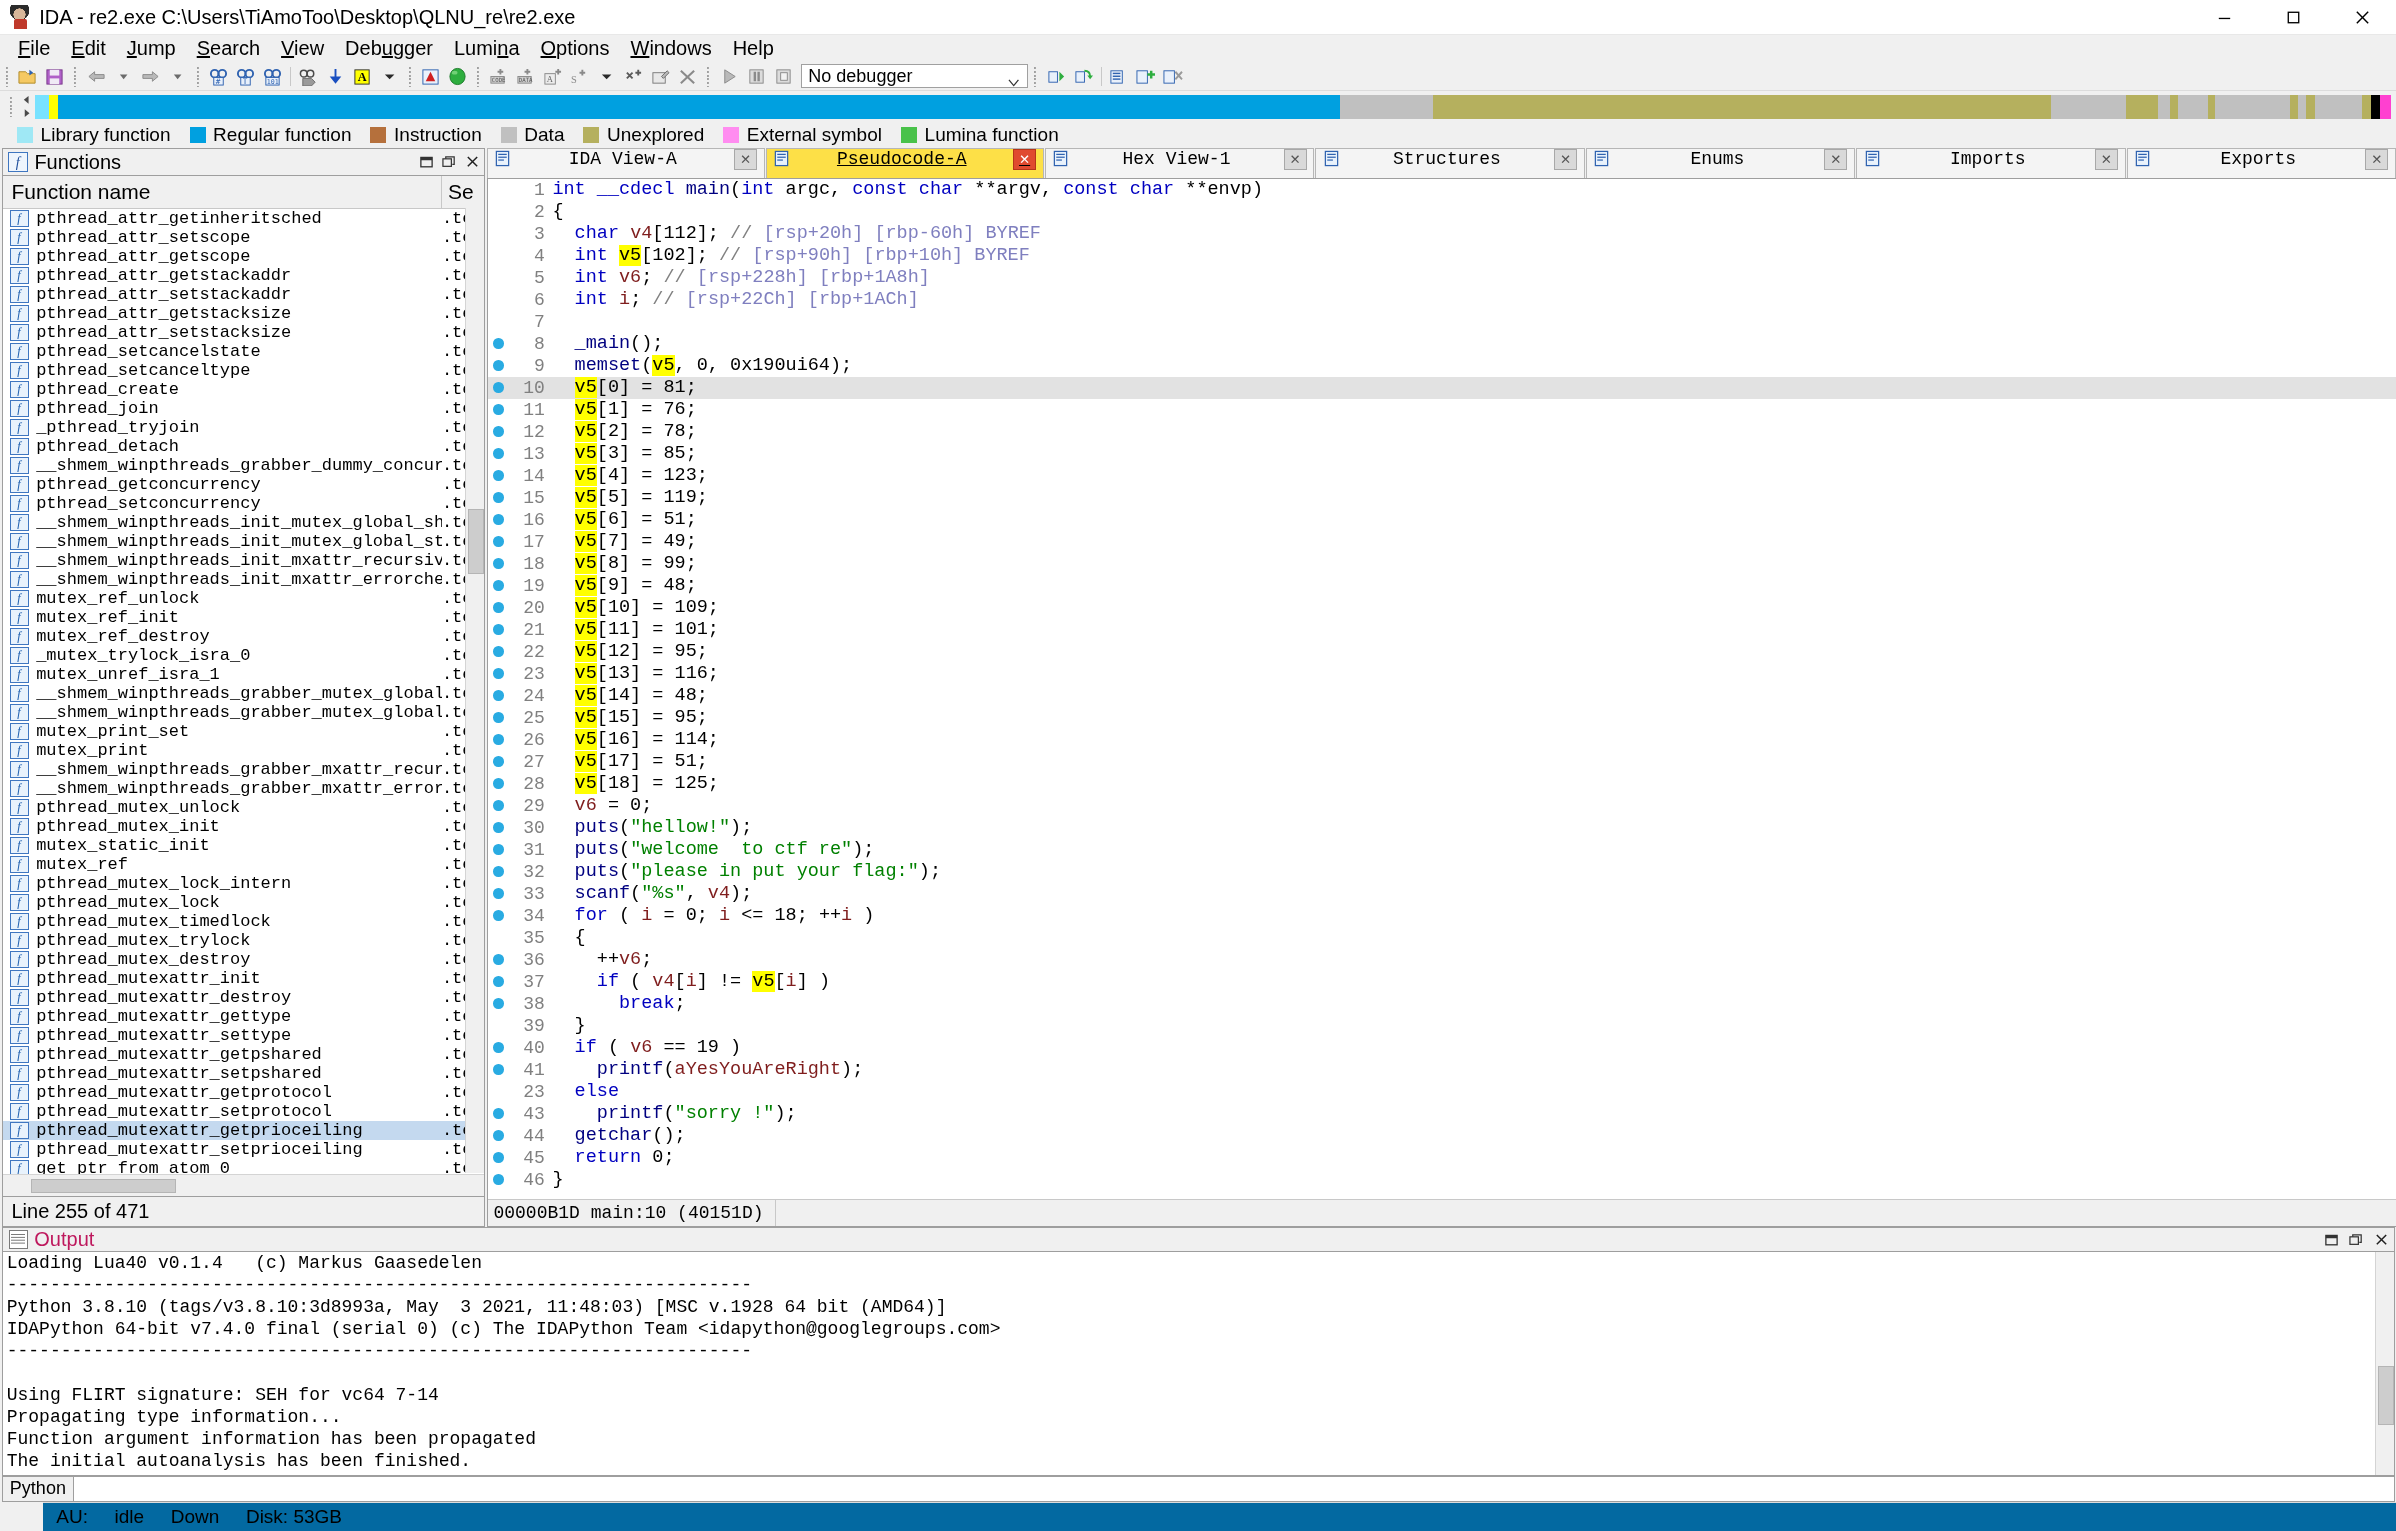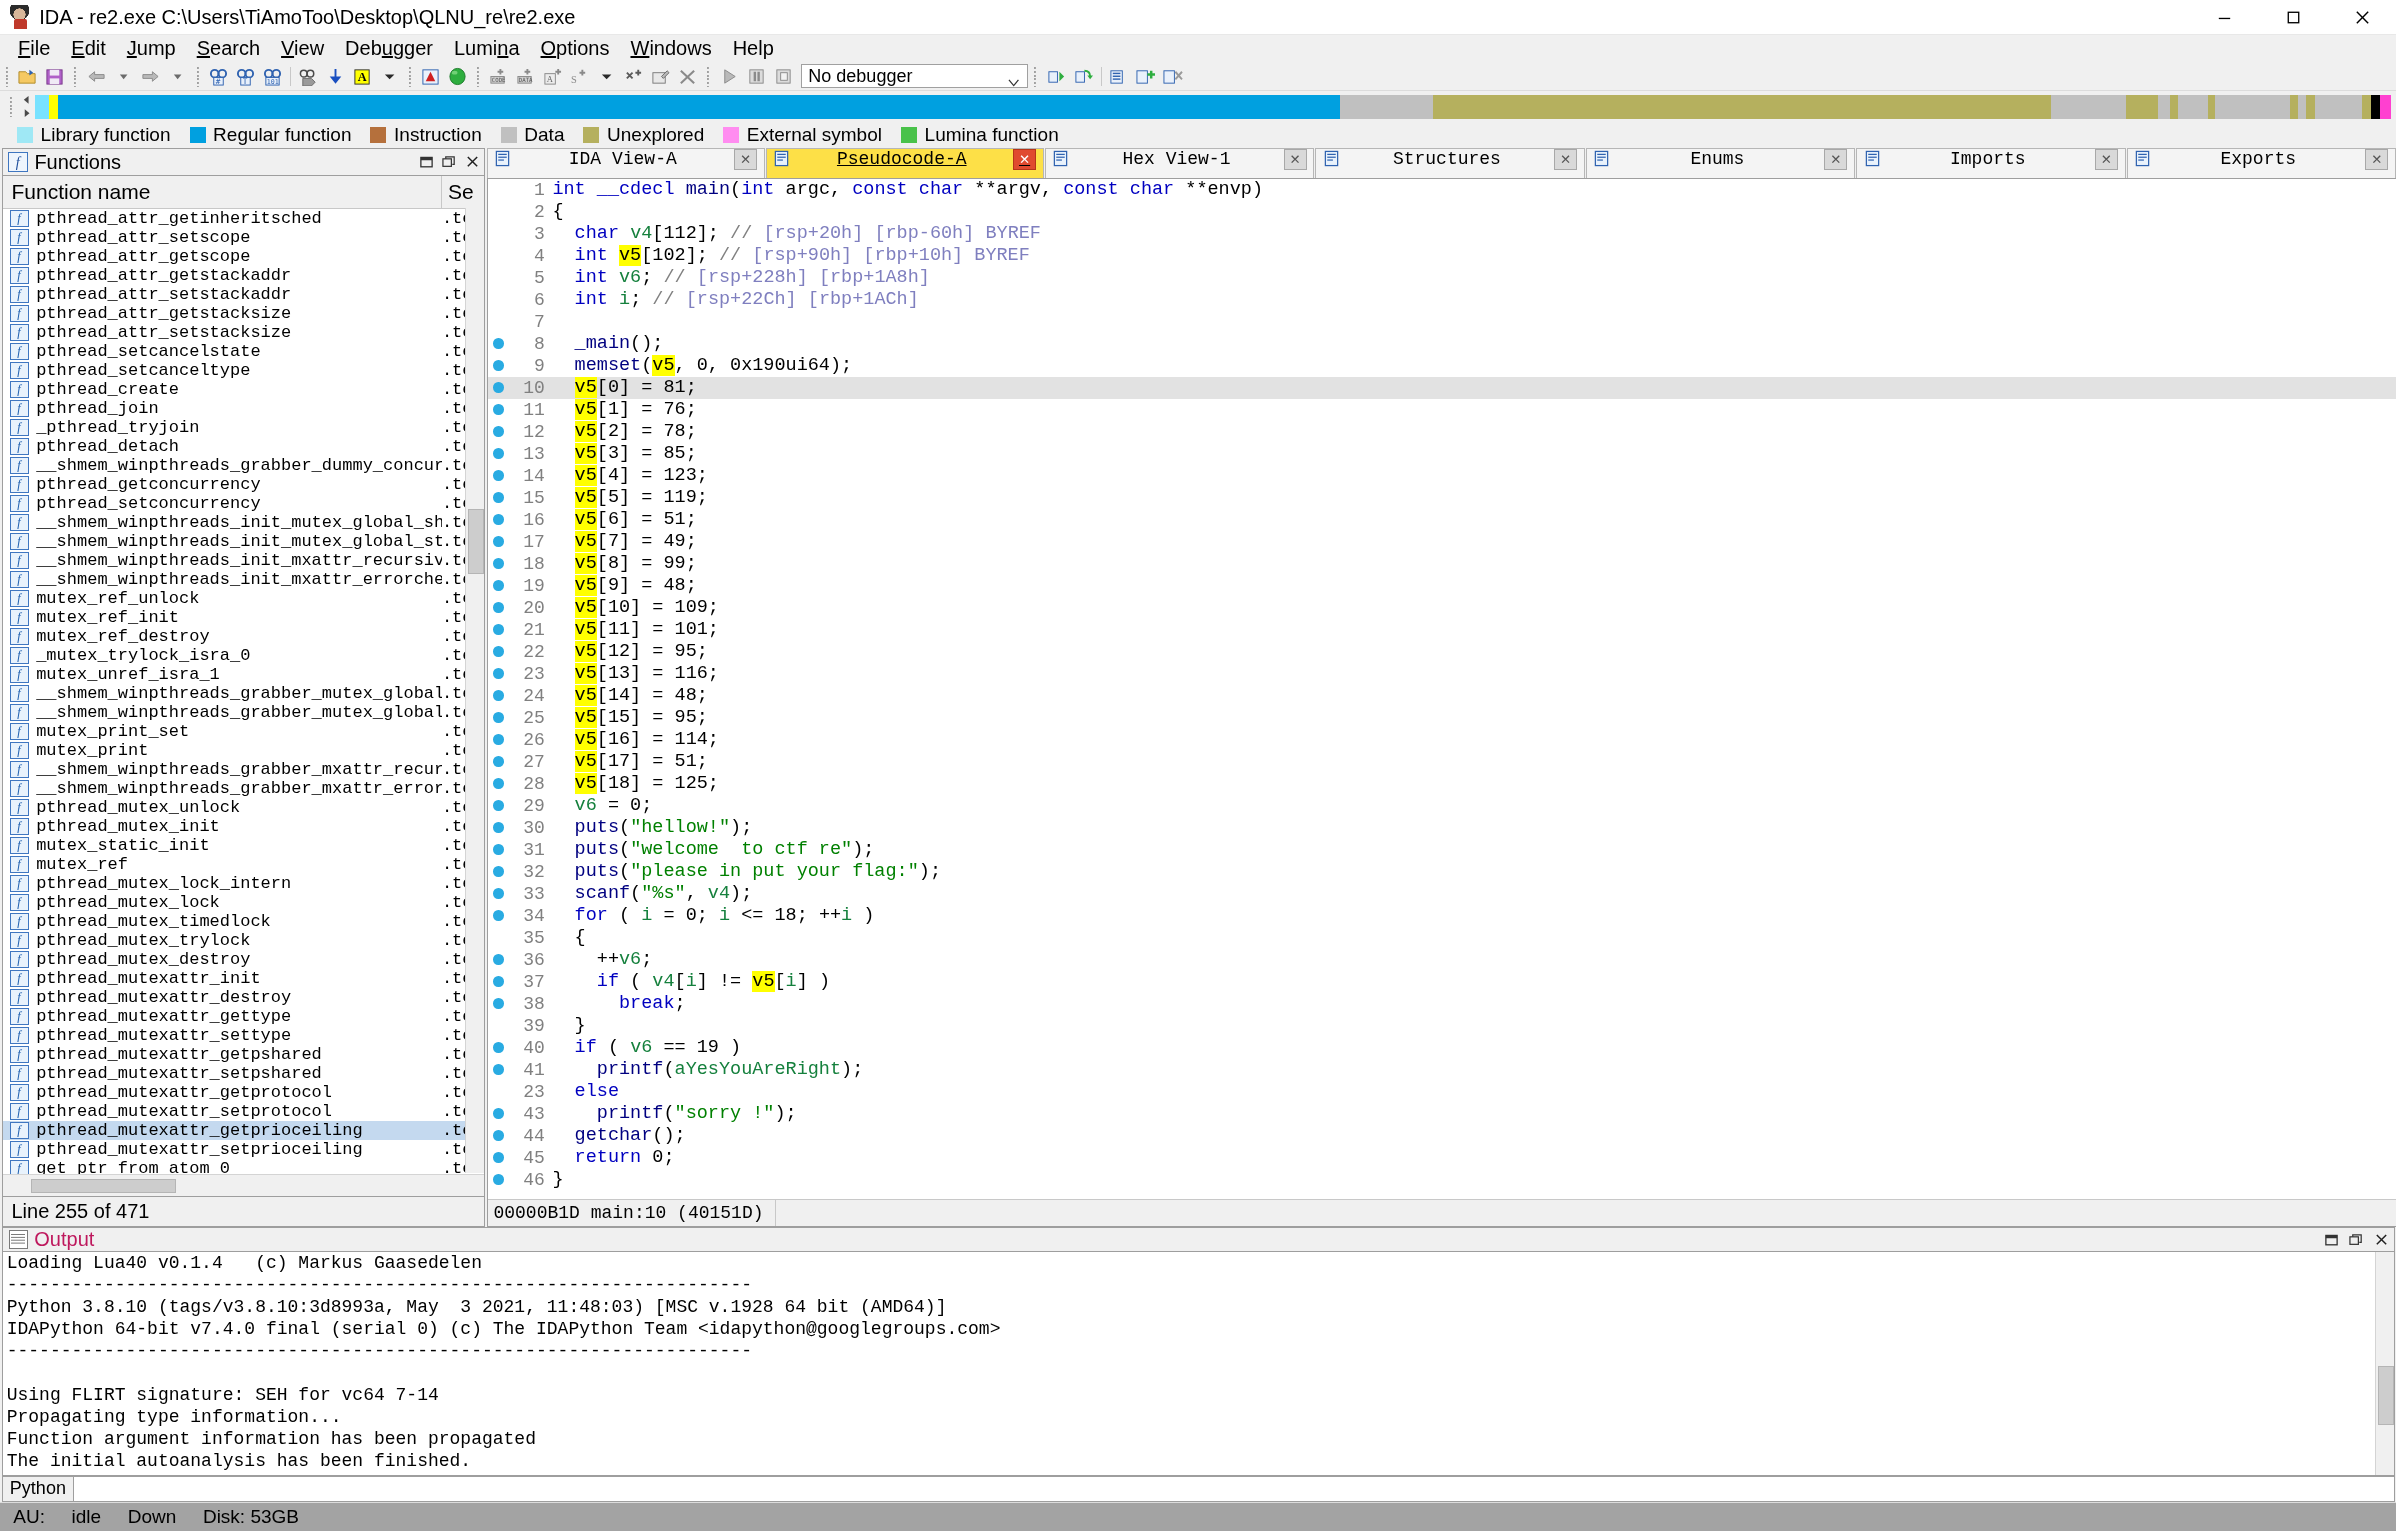--- a/index.html
+++ b/index.html
@@ -104,21 +104,21 @@
   .codefoot{height:26px;background:#f0f0f0;border-top:1px solid #c8c8c8;display:flex;align-items:center;flex:0 0 auto;
             font-family:"Liberation Mono",monospace;font-size:18px;color:#000;padding-left:5.7px;}
   .codefoot .sep{width:1px;height:26px;background:#c8c8c8;margin:0 11.4px;}
 
   
   .k{color:#0000c0;}
   .cm{color:#808080;}        
   .cmb{color:#7f7fbf;}       
   .st{color:#008000;}
   .hlv{background:#ffff00;}
-  .gy{color:#15803d;}
+  .gy{color:#7f1d1d;}
   .dkblu{color:#000080;}
 
   
   .outwrap{height:249px;display:flex;flex-direction:column;flex:0 0 auto;padding:0 1.9px;}
   .outhead{height:26px;background:#f0f0f0;border:1px solid #9e9e9e;border-bottom:none;display:flex;align-items:center;}
   .outhead .oico{width:17px;height:17px;margin:0 6.7px 0 5.7px;border:1px solid #7a7a7a;background:#fff;flex:0 0 auto;position:relative;}
   .outhead .oico:after{content:"";position:absolute;left:1.9px;top:2.9px;right:1.9px;height:1px;background:#7a7a7a;
       box-shadow:0 2.9px 0 #7a7a7a,0 5.7px 0 #7a7a7a,0 8.6px 0 #7a7a7a;}
   .outhead .ttl{font-size:20px;color:#be185d;}
   .outhead .sp{flex:1 1 auto;}
@@ -127,21 +127,21 @@
            font-family:"Liberation Mono",monospace;font-size:18px;color:#000;padding:1px 0 0 3.8px;min-height:0;}
   .oline{height:22px;white-space:pre;overflow:hidden;}
   .outsb{position:absolute;right:0;top:0;bottom:0;width:18px;background:#f0f0f0;border-left:1px solid #d4d4d4;}
   .outsb .thumb{position:absolute;left:1.9px;width:14.3px;background:#cdcdcd;border:1px solid #b5b5b5;}
   .cmdrow{height:26px;display:flex;align-items:stretch;flex:0 0 auto;padding:0 1.9px;}
   .cmdlabel{width:70px;background:#f0f0f0;border:1px solid #9e9e9e;display:flex;align-items:center;justify-content:center;
             font-size:18px;color:#000;flex:0 0 auto;}
   .cmdinput{flex:1 1 auto;background:#fff;border:1px solid #9e9e9e;border-left:none;}
 
   
-  .statusbar{height:28.5px;background:#a3a3a3;display:flex;align-items:flex-start;flex:0 0 auto;font-size:19px;color:#000;border-top:1px solid #dcdcdc;}
+  .statusbar{height:28.5px;background:#0369a1;display:flex;align-items:flex-start;flex:0 0 auto;font-size:19px;color:#000;border-top:1px solid #dcdcdc;margin-left:43px;}
   .sb-cell{padding:0 13.3px;display:flex;align-items:center;height:28.5px;}
 </style>
 </head>
 <body>
 
 <div class="app">
 
   <div class="titlebar">
     <div class="tb-icon"></div>
     <div class="tb-title">IDA - re2.exe C:\Users\TiAmoToo\Desktop\QLNU_re\re2.exe</div>

